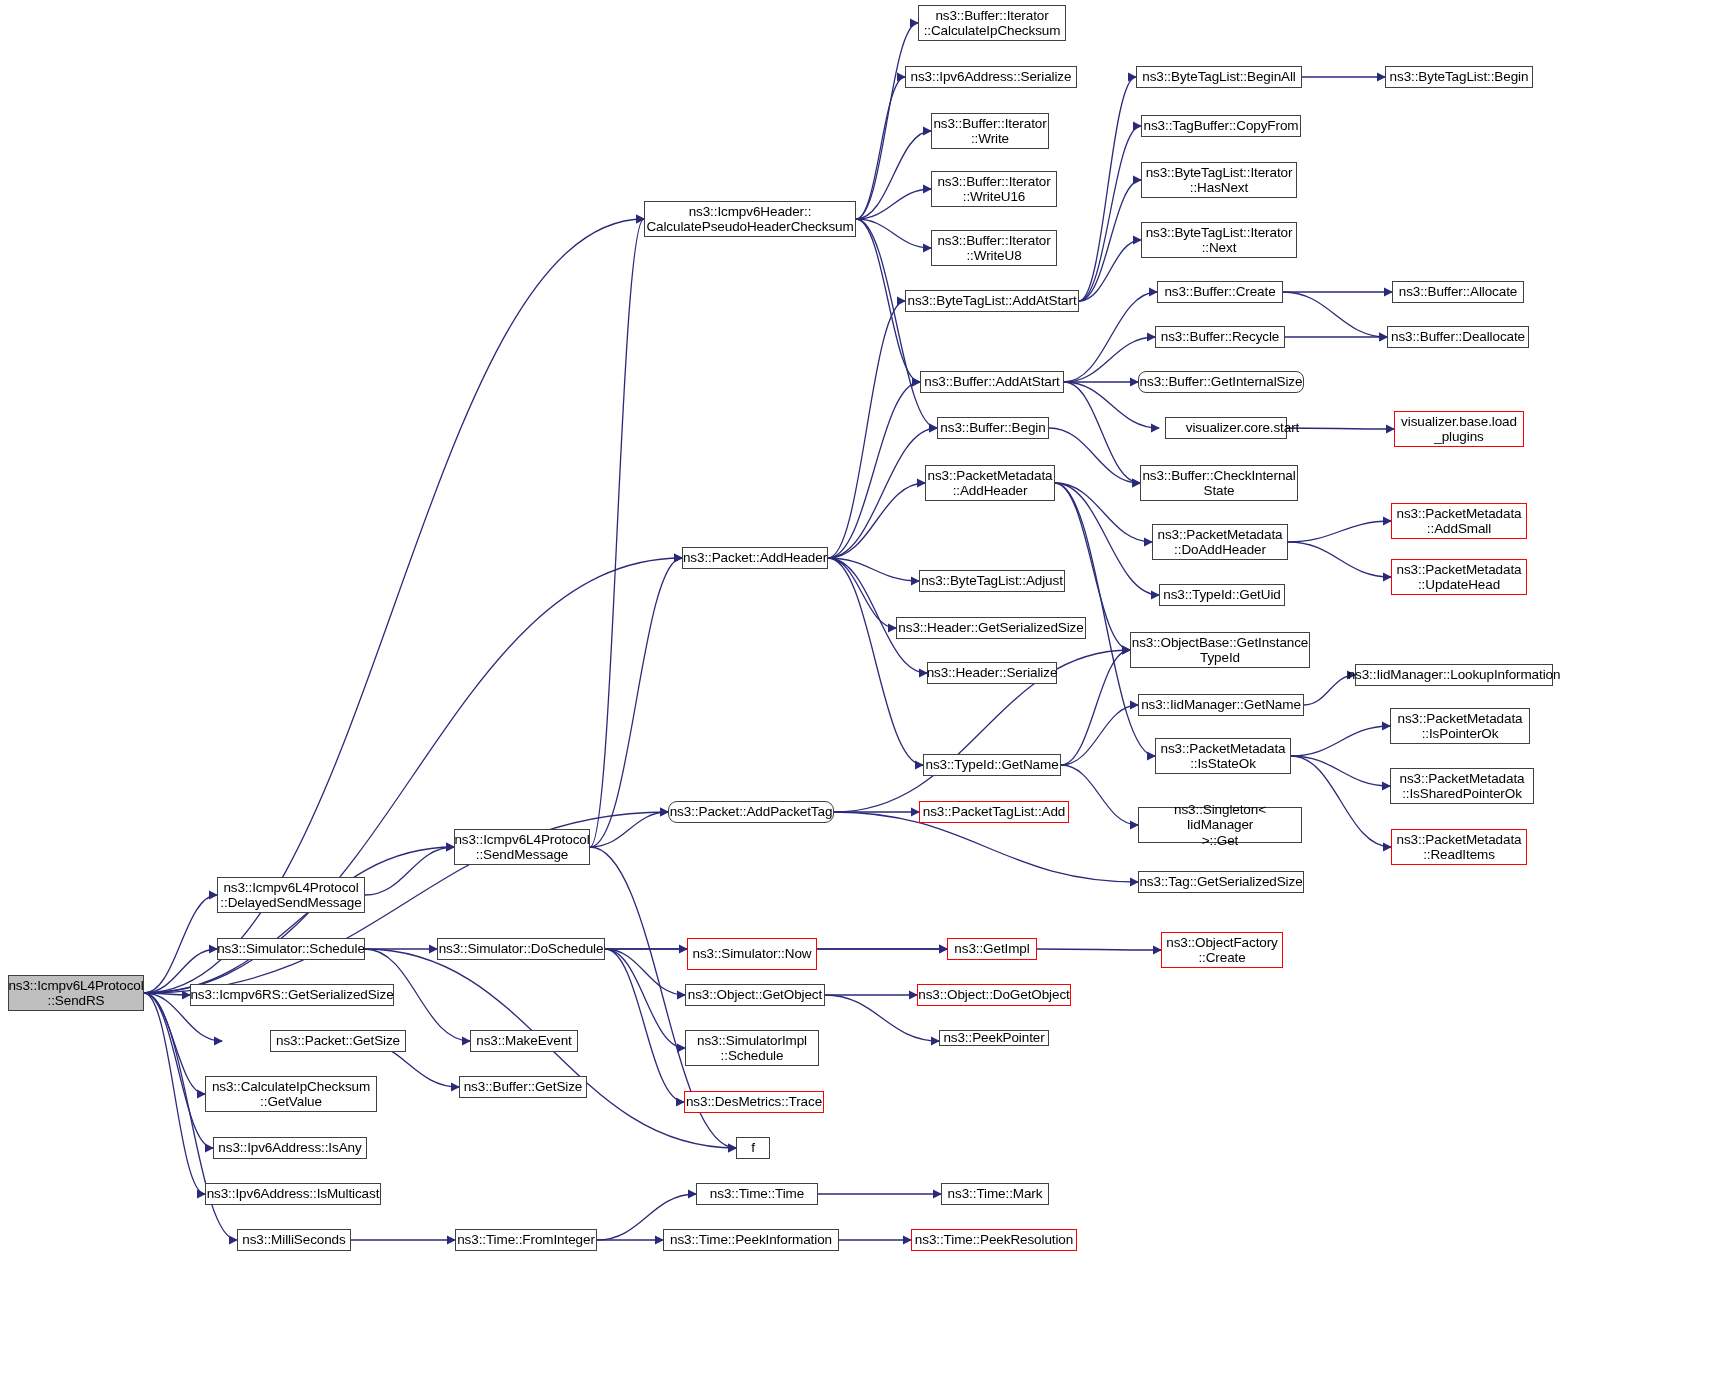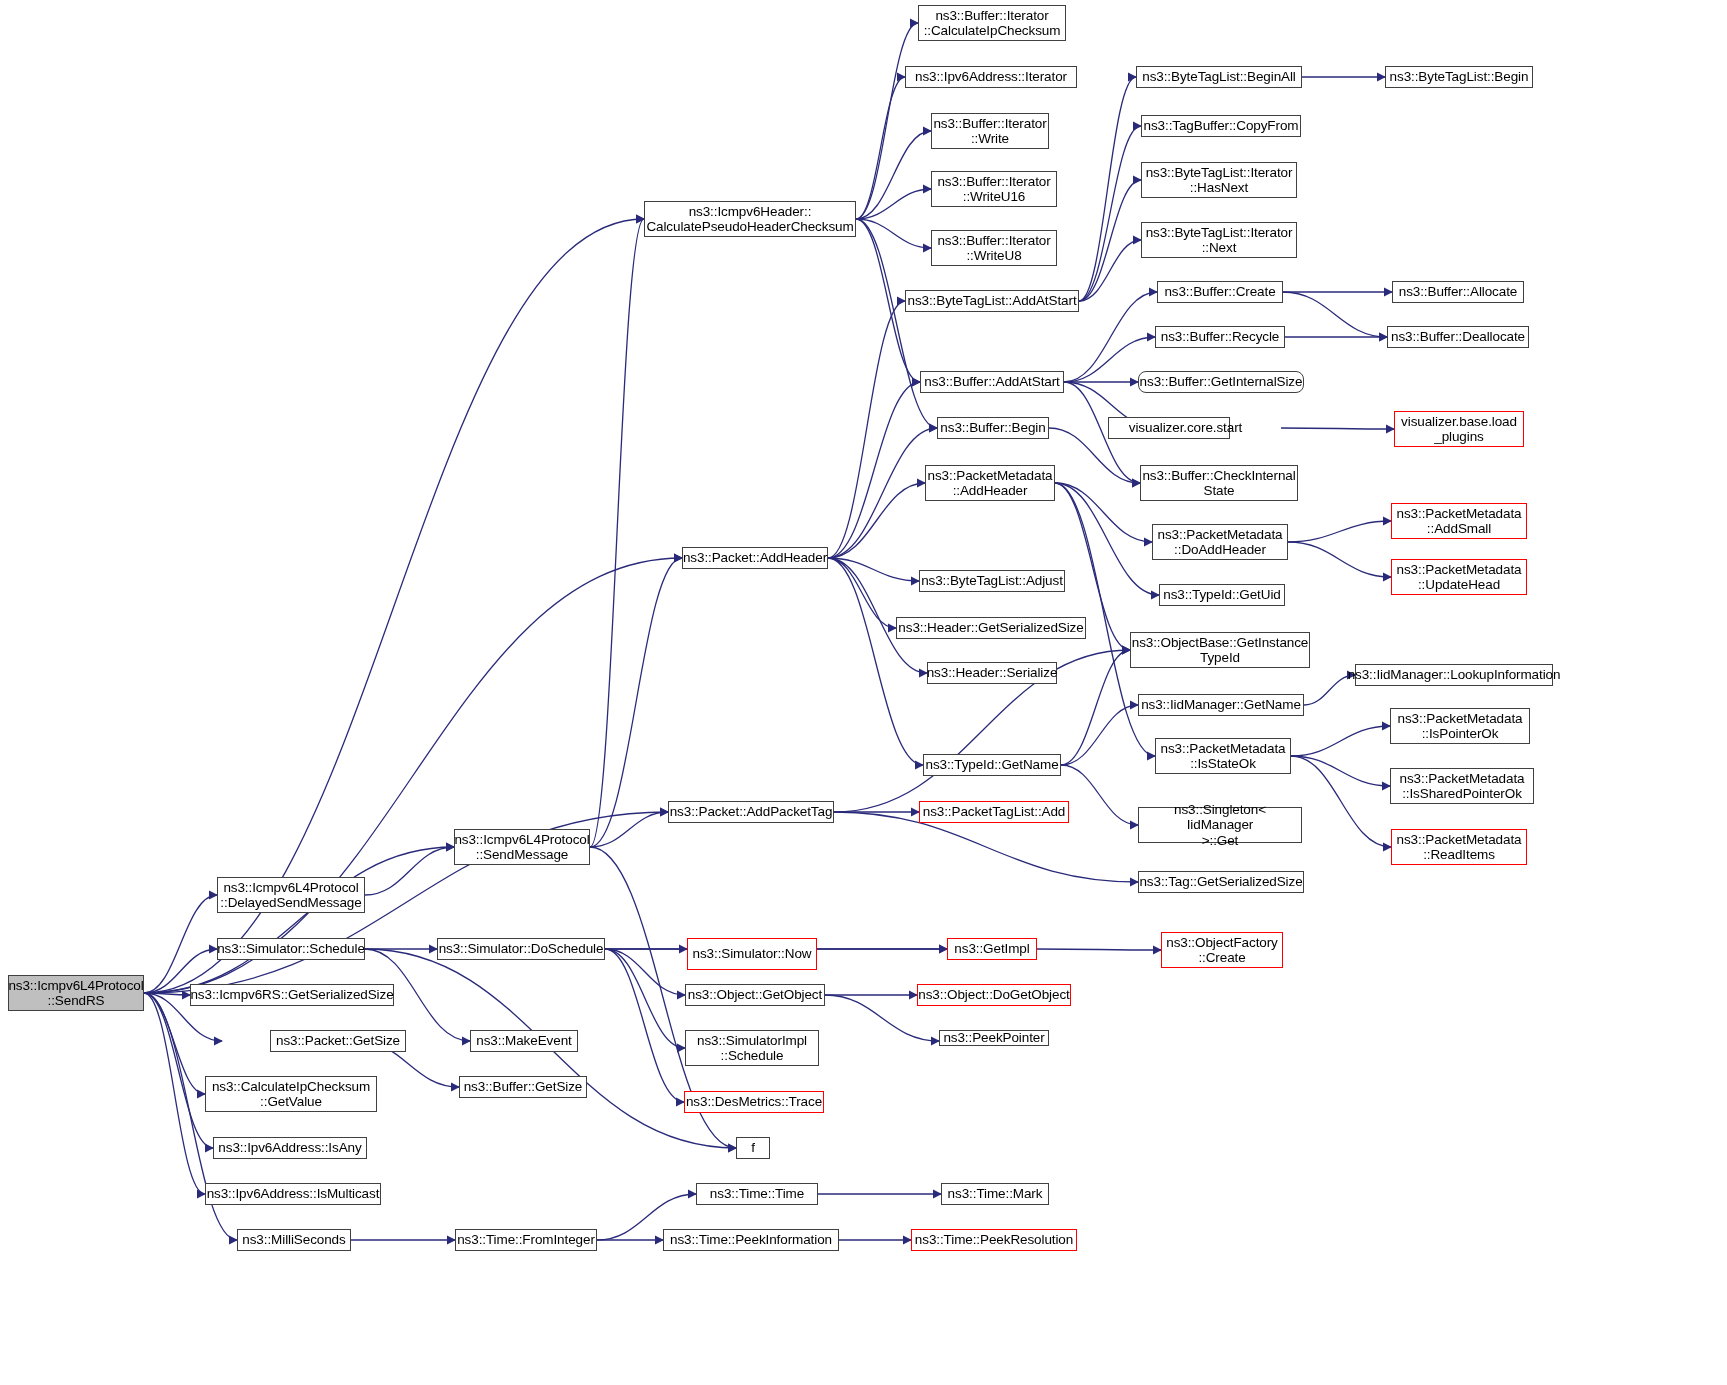--- a/index.html
+++ b/index.html
@@ -139,38 +139,38 @@
       <path d="M 818 1194 C 873.35 1194, 885.65 1194, 941 1194" fill="none" stroke="#2a2a7a" stroke-width="1.3" marker-end="url(#arrow)"></path>
       <path d="M 839 1240 C 871.4 1240, 878.6 1240, 911 1240" fill="none" stroke="#2a2a7a" stroke-width="1.3" marker-end="url(#arrow)"></path>
     </svg>
   <div id="node-layer">
       <div class="node root" style="left: 8px; top: 975px; width: 136px; height: 36px;">ns3::Icmpv6L4Protocol
 ::SendRS</div>
       <div class="node" style="left: 644px; top: 201px; width: 212px; height: 36px;">ns3::Icmpv6Header::
 CalculatePseudoHeaderChecksum</div>
       <div class="node" style="left: 918px; top: 5px; width: 148px; height: 36px;">ns3::Buffer::Iterator
 ::CalculateIpChecksum</div>
-      <div class="node" style="left: 905px; top: 66px; width: 172px; height: 22px;">ns3::Ipv6Address::Iterator</div>
+      <div class="node" style="left: 905px; top: 66px; width: 172px; height: 22px;">ns3::Ipv6Address::Serialize</div>
       <div class="node" style="left: 931px; top: 113px; width: 118px; height: 36px;">ns3::Buffer::Iterator
 ::Write</div>
       <div class="node" style="left: 931px; top: 171px; width: 126px; height: 36px;">ns3::Buffer::Iterator
 ::WriteU16</div>
       <div class="node" style="left: 931px; top: 230px; width: 126px; height: 36px;">ns3::Buffer::Iterator
 ::WriteU8</div>
       <div class="node" style="left: 905px; top: 290px; width: 174px; height: 22px;">ns3::ByteTagList::AddAtStart</div>
       <div class="node" style="left: 920px; top: 371px; width: 144px; height: 22px;">ns3::Buffer::AddAtStart</div>
       <div class="node" style="left: 937px; top: 417px; width: 112px; height: 22px;">ns3::Buffer::Begin</div>
       <div class="node" style="left: 925px; top: 465px; width: 130px; height: 36px;">ns3::PacketMetadata
 ::AddHeader</div>
       <div class="node" style="left: 682px; top: 547px; width: 146px; height: 22px;">ns3::Packet::AddHeader</div>
       <div class="node" style="left: 919px; top: 570px; width: 146px; height: 22px;">ns3::ByteTagList::Adjust</div>
       <div class="node" style="left: 896px; top: 617px; width: 190px; height: 22px;">ns3::Header::GetSerializedSize</div>
       <div class="node" style="left: 927px; top: 662px; width: 130px; height: 22px;">ns3::Header::Serialize</div>
       <div class="node" style="left: 923px; top: 754px; width: 138px; height: 22px;">ns3::TypeId::GetName</div>
-      <div class="node" style="left: 668px; top: 801px; width: 166px; height: 22px;">ns3::Packet::AddPacketTag</div>
+      <div class="node" style="left: 668px; top: 801px; width: 166px; height: 22px; border-radius: 9px;">ns3::Packet::AddPacketTag</div>
       <div class="node red" style="left: 919px; top: 801px; width: 150px; height: 22px;">ns3::PacketTagList::Add</div>
       <div class="node" style="left: 454px; top: 829px; width: 136px; height: 36px;">ns3::Icmpv6L4Protocol
 ::SendMessage</div>
       <div class="node" style="left: 217px; top: 877px; width: 148px; height: 36px;">ns3::Icmpv6L4Protocol
 ::DelayedSendMessage</div>
       <div class="node" style="left: 217px; top: 938px; width: 148px; height: 22px;">ns3::Simulator::Schedule</div>
       <div class="node" style="left: 437px; top: 938px; width: 168px; height: 22px;">ns3::Simulator::DoSchedule</div>
       <div class="node red" style="left: 687px; top: 938px; width: 130px; height: 32px;">ns3::Simulator::Now</div>
       <div class="node red" style="left: 947px; top: 938px; width: 90px; height: 22px;">ns3::GetImpl</div>
       <div class="node red" style="left: 1161px; top: 932px; width: 122px; height: 36px;">ns3::ObjectFactory
@@ -201,21 +201,21 @@
       <div class="node" style="left: 1141px; top: 115px; width: 160px; height: 22px;">ns3::TagBuffer::CopyFrom</div>
       <div class="node" style="left: 1141px; top: 162px; width: 156px; height: 36px;">ns3::ByteTagList::Iterator
 ::HasNext</div>
       <div class="node" style="left: 1141px; top: 222px; width: 156px; height: 36px;">ns3::ByteTagList::Iterator
 ::Next</div>
       <div class="node" style="left: 1157px; top: 281px; width: 126px; height: 22px;">ns3::Buffer::Create</div>
       <div class="node" style="left: 1392px; top: 281px; width: 132px; height: 22px;">ns3::Buffer::Allocate</div>
       <div class="node" style="left: 1155px; top: 326px; width: 130px; height: 22px;">ns3::Buffer::Recycle</div>
       <div class="node" style="left: 1387px; top: 326px; width: 142px; height: 22px;">ns3::Buffer::Deallocate</div>
       <div class="node" style="left: 1138px; top: 371px; width: 166px; height: 22px; border-radius: 8px;">ns3::Buffer::GetInternalSize</div>
-      <div class="node" style="left: 1108px; top: 417px; width: 122px; height: 22px; padding-left: 36px;">visualizer.core.start</div>
+      <div class="node" style="left: 1165px; top: 417px; width: 122px; height: 22px; padding-left: 36px;">visualizer.core.start</div>
       <div class="node red" style="left: 1394px; top: 411px; width: 130px; height: 36px;">visualizer.base.load
 _plugins</div>
       <div class="node" style="left: 1140px; top: 465px; width: 158px; height: 36px;">ns3::Buffer::CheckInternal
 State</div>
       <div class="node red" style="left: 1391px; top: 503px; width: 136px; height: 36px;">ns3::PacketMetadata
 ::AddSmall</div>
       <div class="node" style="left: 1152px; top: 524px; width: 136px; height: 36px;">ns3::PacketMetadata
 ::DoAddHeader</div>
       <div class="node red" style="left: 1391px; top: 559px; width: 136px; height: 36px;">ns3::PacketMetadata
 ::UpdateHead</div>

